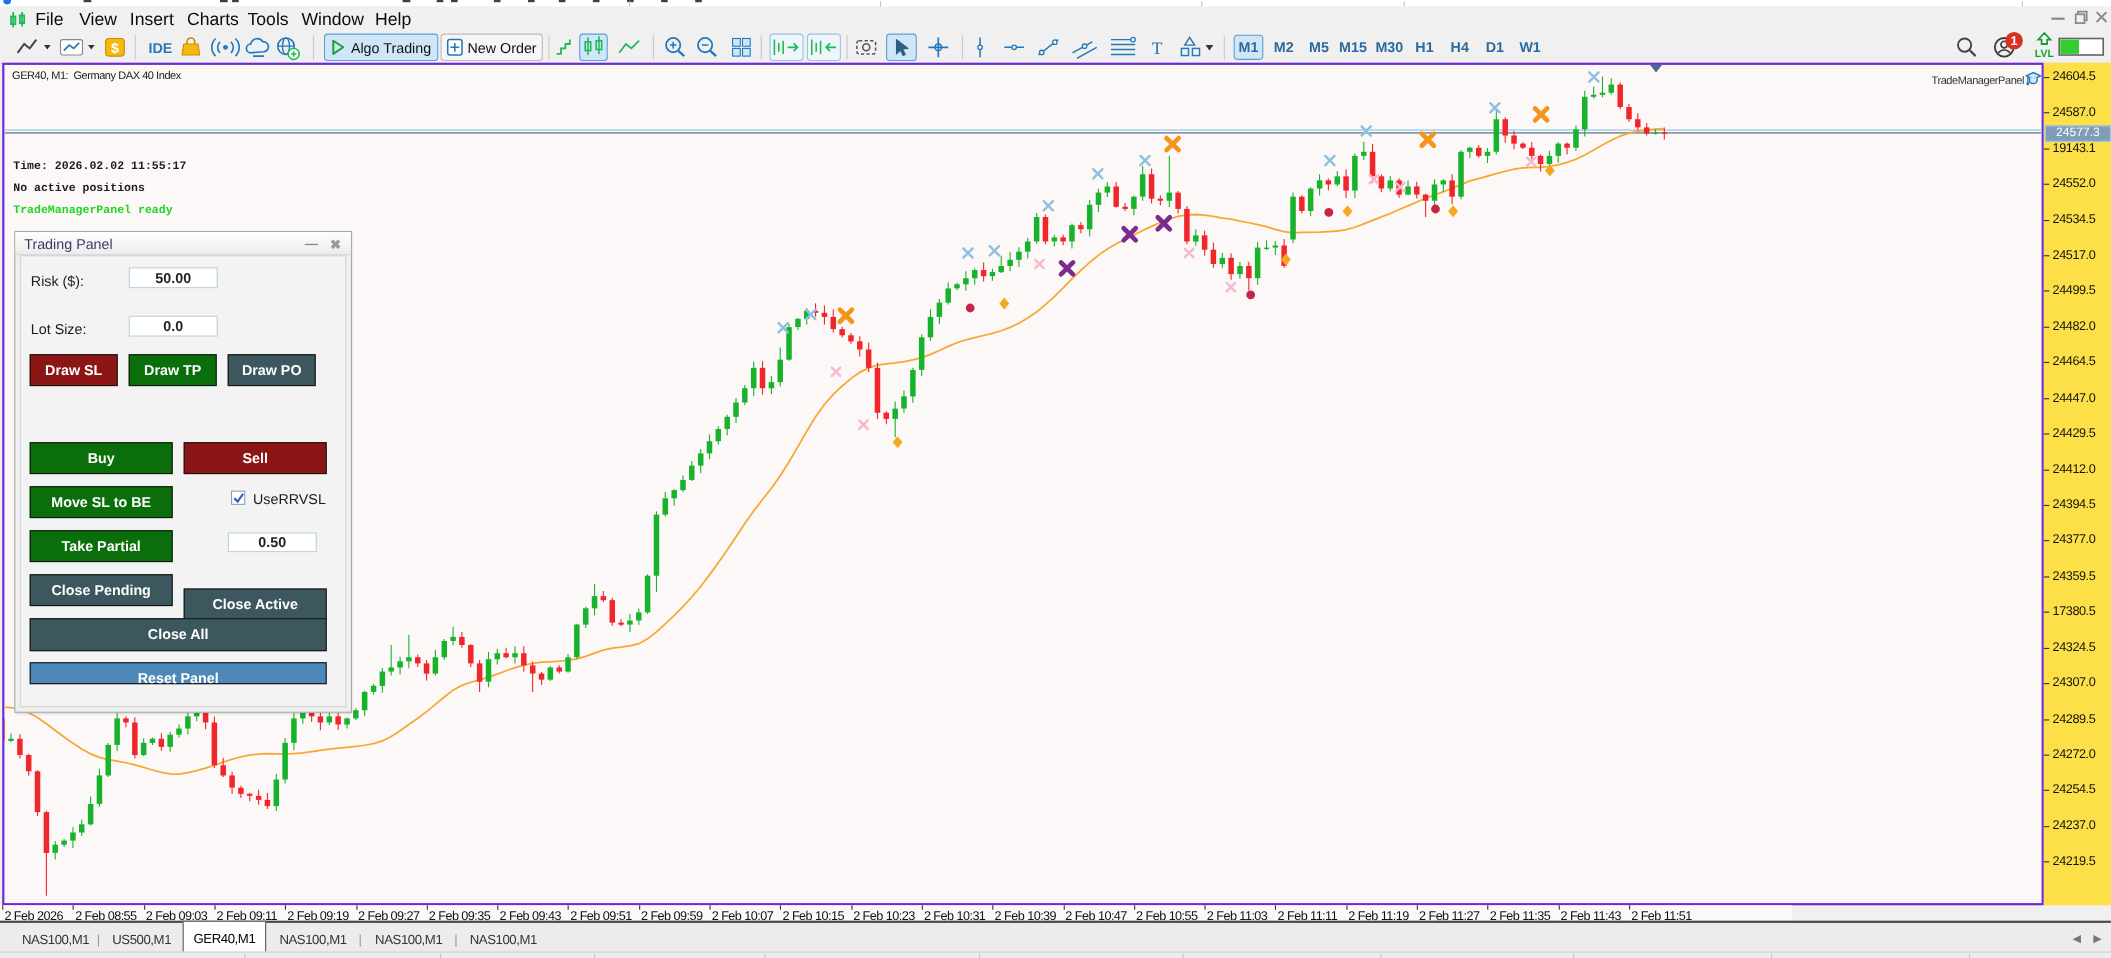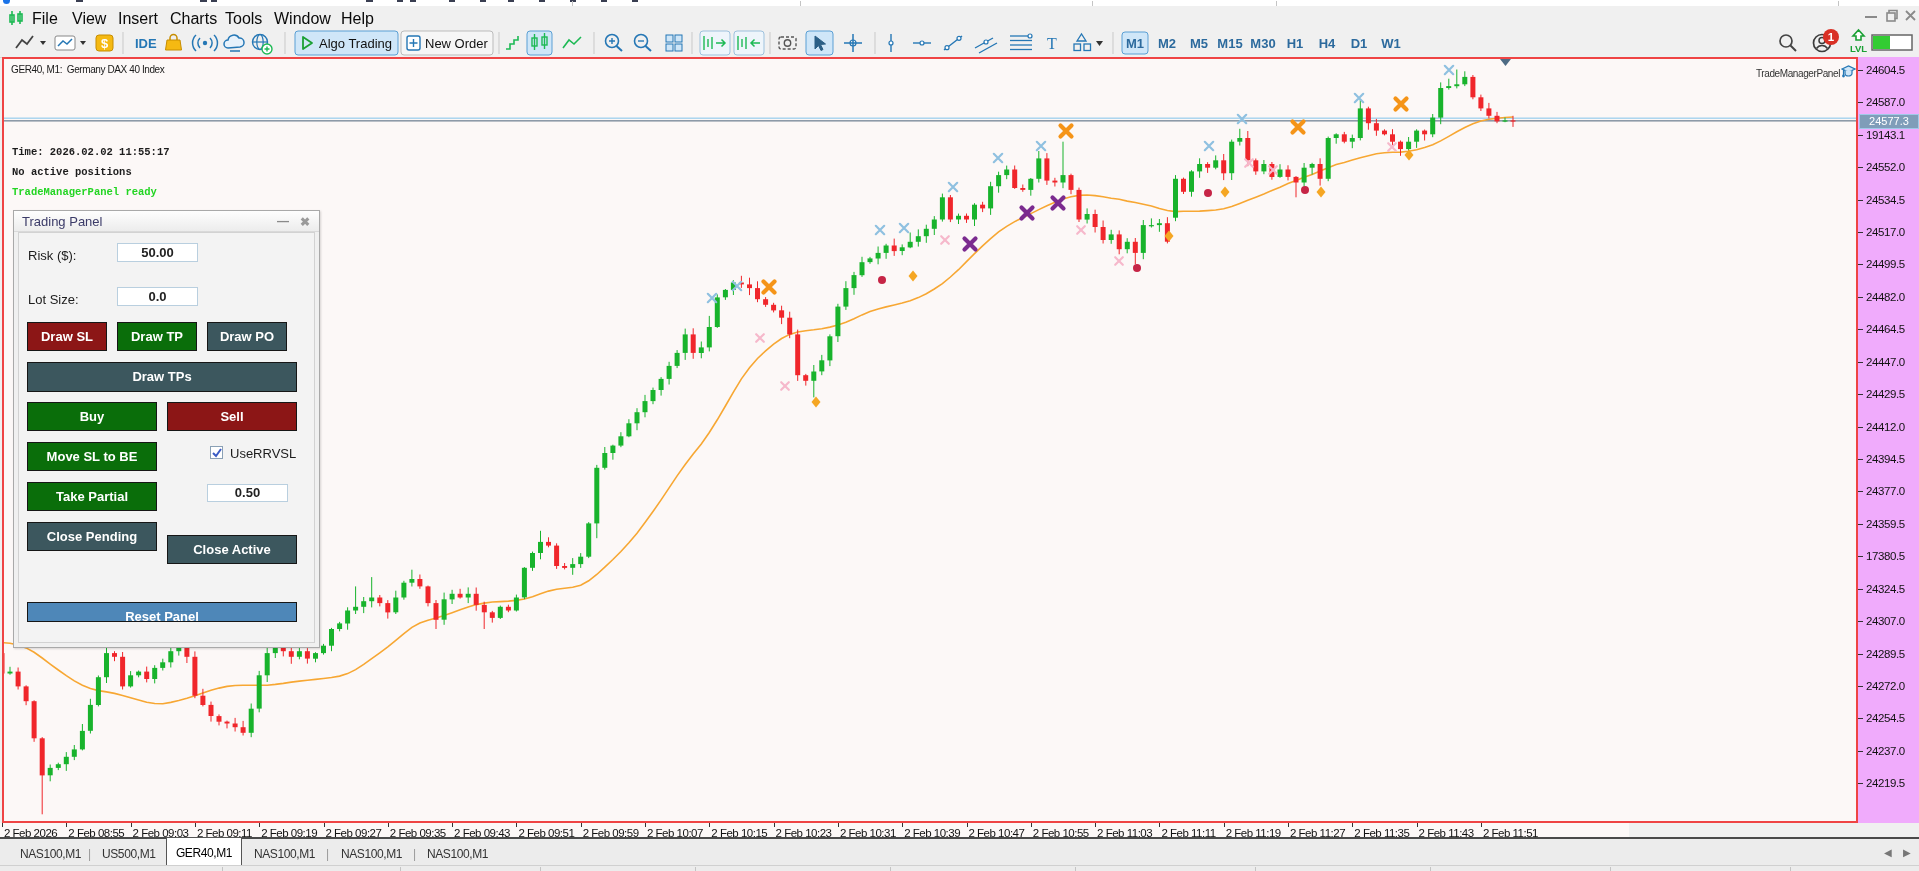--- a/index.html
+++ b/index.html
@@ -2,23 +2,23 @@
 <html><head><meta charset="utf-8"><title>t</title><style>
 *{margin:0;padding:0;box-sizing:border-box}
 html,body{width:1919px;height:871px;overflow:hidden;background:#f0f0f0;
  font-family:"Liberation Sans",sans-serif;}
 #sliver{position:absolute;left:0;top:0;width:1919px;height:6px;background:#fff;overflow:hidden}
 #menubar{position:absolute;left:0;top:6px;width:1919px;height:22px;background:#f0f0f0}
 .mitem{position:absolute;top:4px;font-size:16px;color:#0a0a0a}
 #toolbar{position:absolute;left:0;top:28px;width:1919px;height:30px;background:#f0f0f0;
  border-bottom:1px solid #d6d6d6}
 #chartbox{position:absolute;left:2px;top:57px;width:1856px;height:766px;
- border:2px solid #ef4444;background:#fcf8f7}
+ border:2px solid #6d28d9;background:#fcf8f7}
 #chartsvg{position:absolute;left:0px;top:0px}
-#priceaxis{position:absolute;left:1858px;top:57px;width:61px;height:766px;background:#f0abfc}
+#priceaxis{position:absolute;left:1858px;top:57px;width:61px;height:766px;background:#fde047}
 .ptick{position:absolute;left:0;width:5px;height:1px;background:#333}
 .plab{position:absolute;left:8px;font-size:11.5px;letter-spacing:-0.4px;color:#111}
 #pricetag{position:absolute;left:1859px;width:60px;height:15px;background:#7f9db9;
  border:1px solid #9fc9e8;color:#fff;font-size:11px;text-align:center;line-height:13px}
 #timeaxis{position:absolute;left:0;top:823px;width:1629px;height:14px;background:#fcf8f7}
 .ttick{position:absolute;top:0;width:1px;height:4px;background:#333}
 .tlab{position:absolute;top:4px;font-size:11.5px;letter-spacing:-0.5px;color:#111;white-space:nowrap}
 #tabbar{position:absolute;left:0;top:837px;width:1919px;height:28px;background:#ececec;
  border-top:2px solid #4a4a4a}
 .tab{position:absolute;top:8px;font-size:12px;letter-spacing:-0.4px;color:#333;white-space:nowrap}
@@ -766,26 +766,26 @@
       <div style="position:absolute;right:9px;top:4px;color:#9a9a9a;font-weight:bold;font-size:12px">✖</div>
     </div>
 <div id="tpinner"></div>
 <div class="tplab" style="left:14px;top:37px">Risk ($):</div>
 <div class="tpinput" style="left:103px;top:32px;width:81px;height:19px;line-height:17px">50.00</div>
 <div class="tplab" style="left:14px;top:81px">Lot Size:</div>
 <div class="tpinput" style="left:103px;top:76px;width:81px;height:19px;line-height:17px">0.0</div>
 <div class="tpbtn" style="left:13px;top:111px;width:80px;height:29px;background:#8c1616;line-height:27px;font-size:13px">Draw SL</div>
 <div class="tpbtn" style="left:103px;top:111px;width:80px;height:29px;background:#0a6e0a;line-height:27px;font-size:13px">Draw TP</div>
 <div class="tpbtn" style="left:193px;top:111px;width:80px;height:29px;background:#3c575e;line-height:27px;font-size:13px">Draw PO</div>
-<div class="tpbtn" style="left:13px;top:151px;width:270px;height:30px;background:#3c575e;line-height:28px;font-size:13px">Draw TPs</div>
 <div class="tpbtn" style="left:13px;top:191px;width:130px;height:29px;background:#0a6e0a;line-height:27px;font-size:13px">Buy</div>
 <div class="tpbtn" style="left:153px;top:191px;width:130px;height:29px;background:#8c1616;line-height:27px;font-size:13px">Sell</div>
 <div class="tpbtn" style="left:13px;top:231px;width:130px;height:29px;background:#0a6e0a;line-height:27px;font-size:13px">Move SL to BE</div>
 <div style="position:absolute;left:196px;top:235px;width:13px;height:13px;background:#fff;border:1px solid #8aa0b5"></div>
     <svg style="position:absolute;left:197px;top:236px" width="12" height="12">
       <path d="M2 6 l3 3 l5 -7" fill="none" stroke="#3b5bc4" stroke-width="2"></path>
     </svg>
 <div class="tplab" style="left:216px;top:235px">UseRRVSL</div>
 <div class="tpbtn" style="left:13px;top:271px;width:130px;height:29px;background:#0a6e0a;line-height:27px;font-size:13px">Take Partial</div>
 <div class="tpinput" style="left:193px;top:273px;width:81px;height:18px;line-height:16px">0.50</div>
 <div class="tpbtn" style="left:13px;top:311px;width:130px;height:29px;background:#3c575e;line-height:27px;font-size:13px">Close Pending</div>
 <div class="tpbtn" style="left:153px;top:324px;width:130px;height:29px;background:#3c575e;line-height:27px;font-size:13px">Close Active</div>
+<div class="tpbtn" style="left:13px;top:351px;width:270px;height:30px;background:#3c575e;line-height:28px;font-size:13px">Close All</div>
 <div class="tpbtn" style="left:13px;top:391px;width:270px;height:20px;background:#4e87b8;line-height:28px;font-size:13px">Reset Panel</div>
   </div>
 </body></html>

